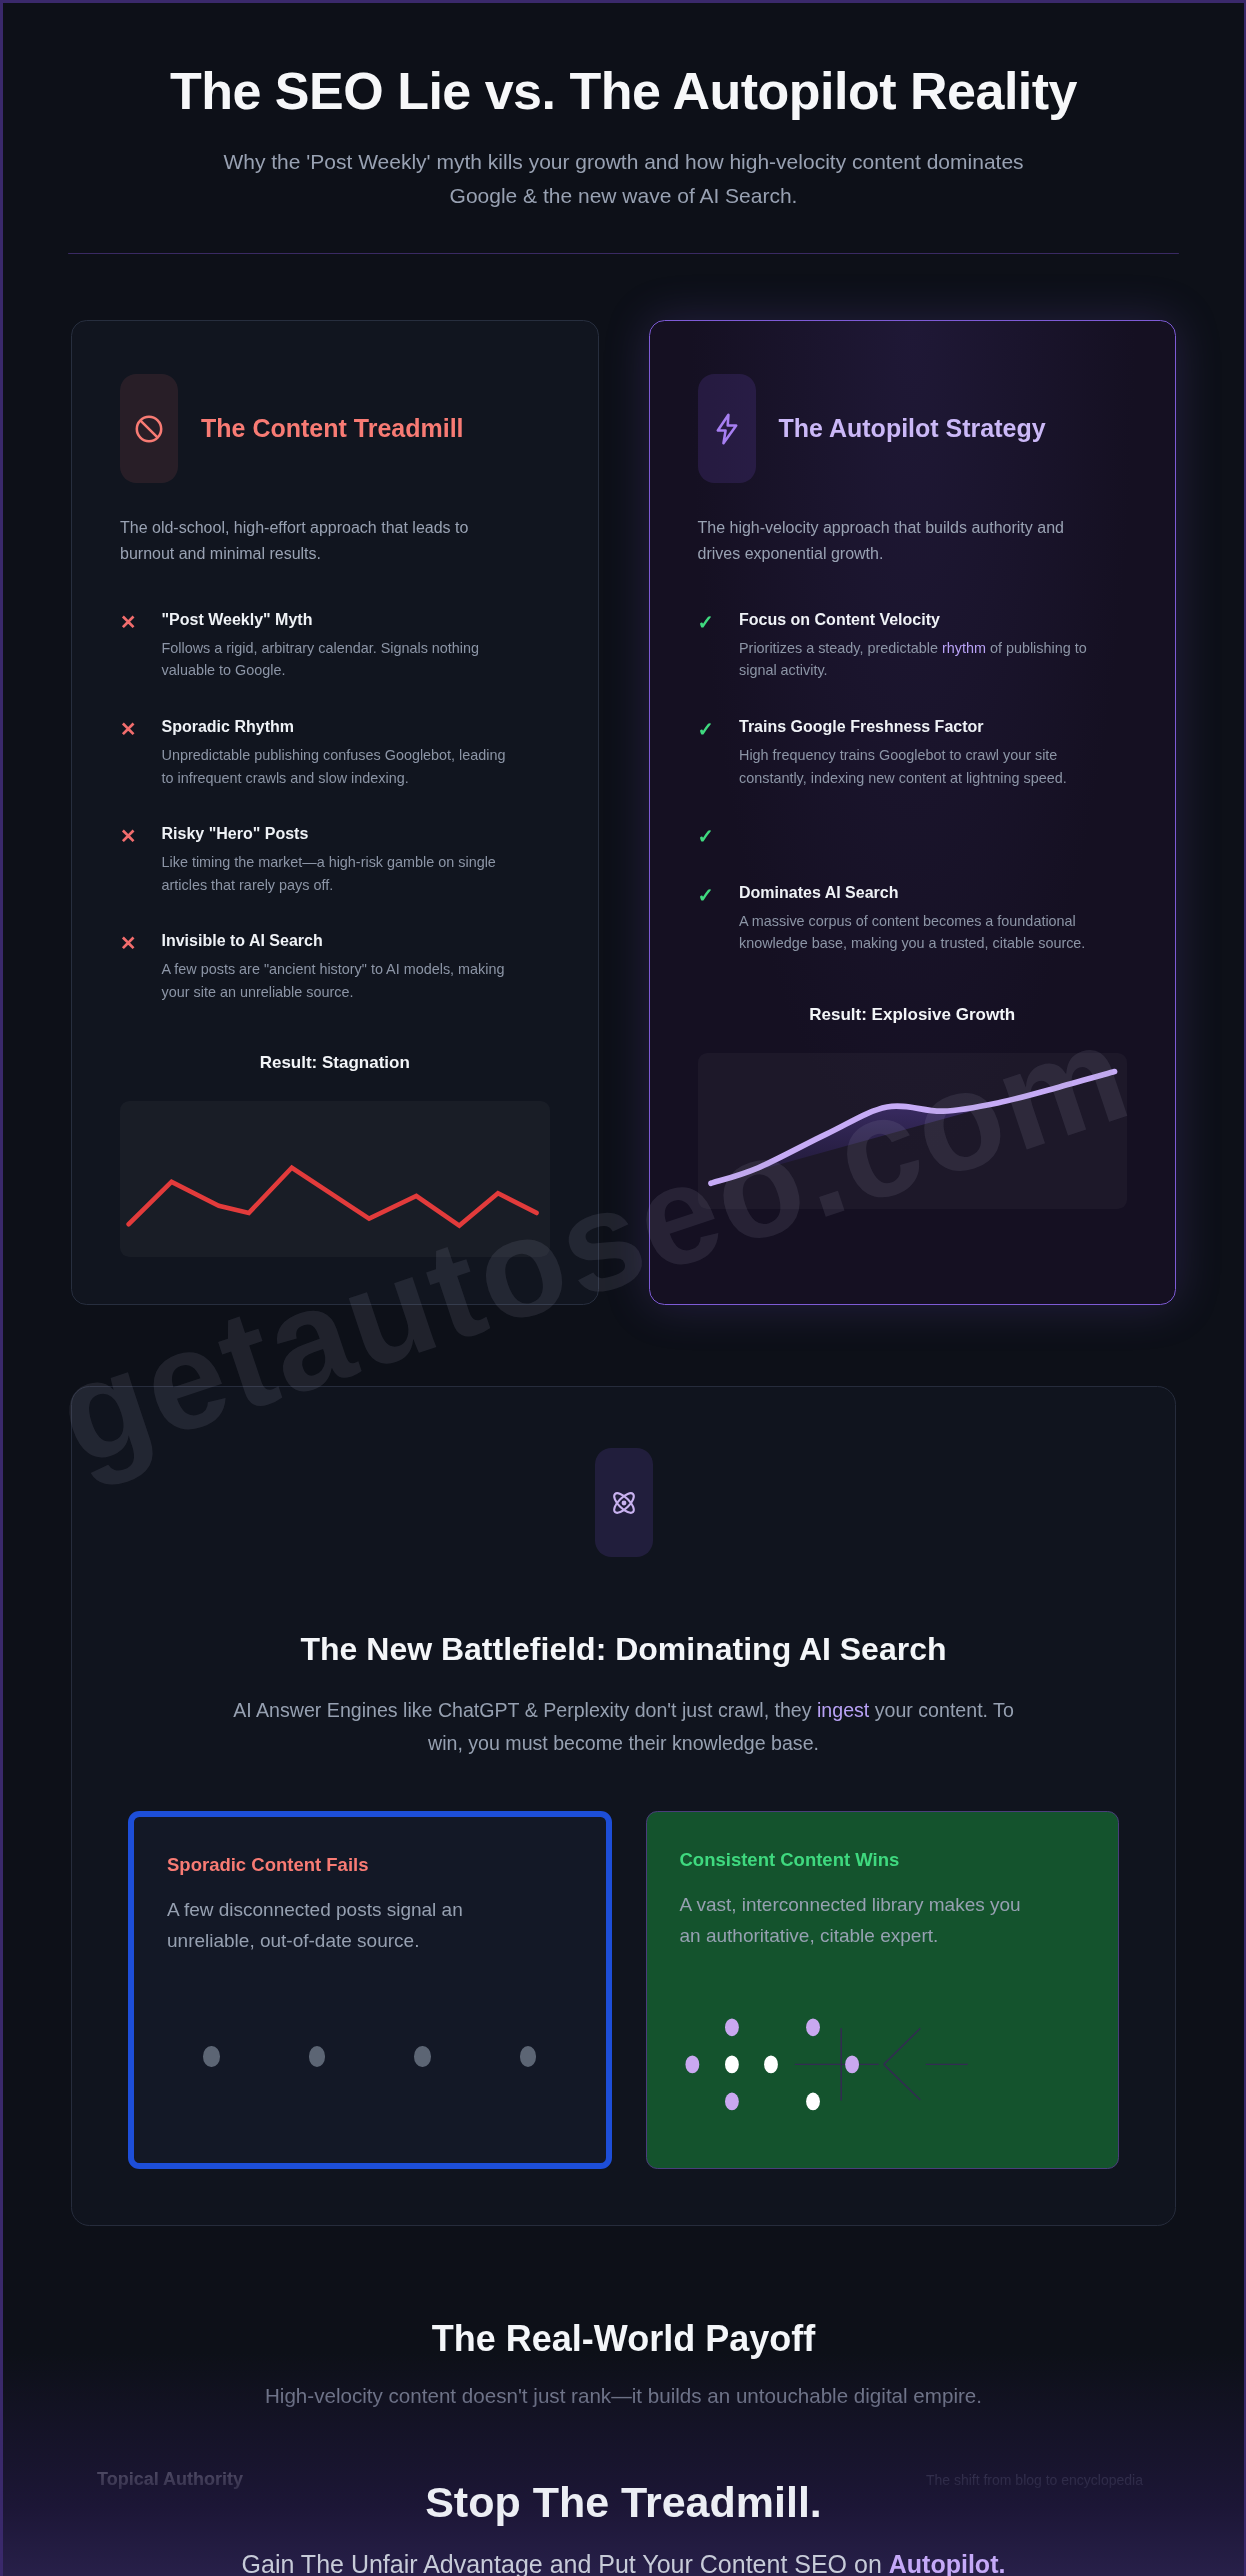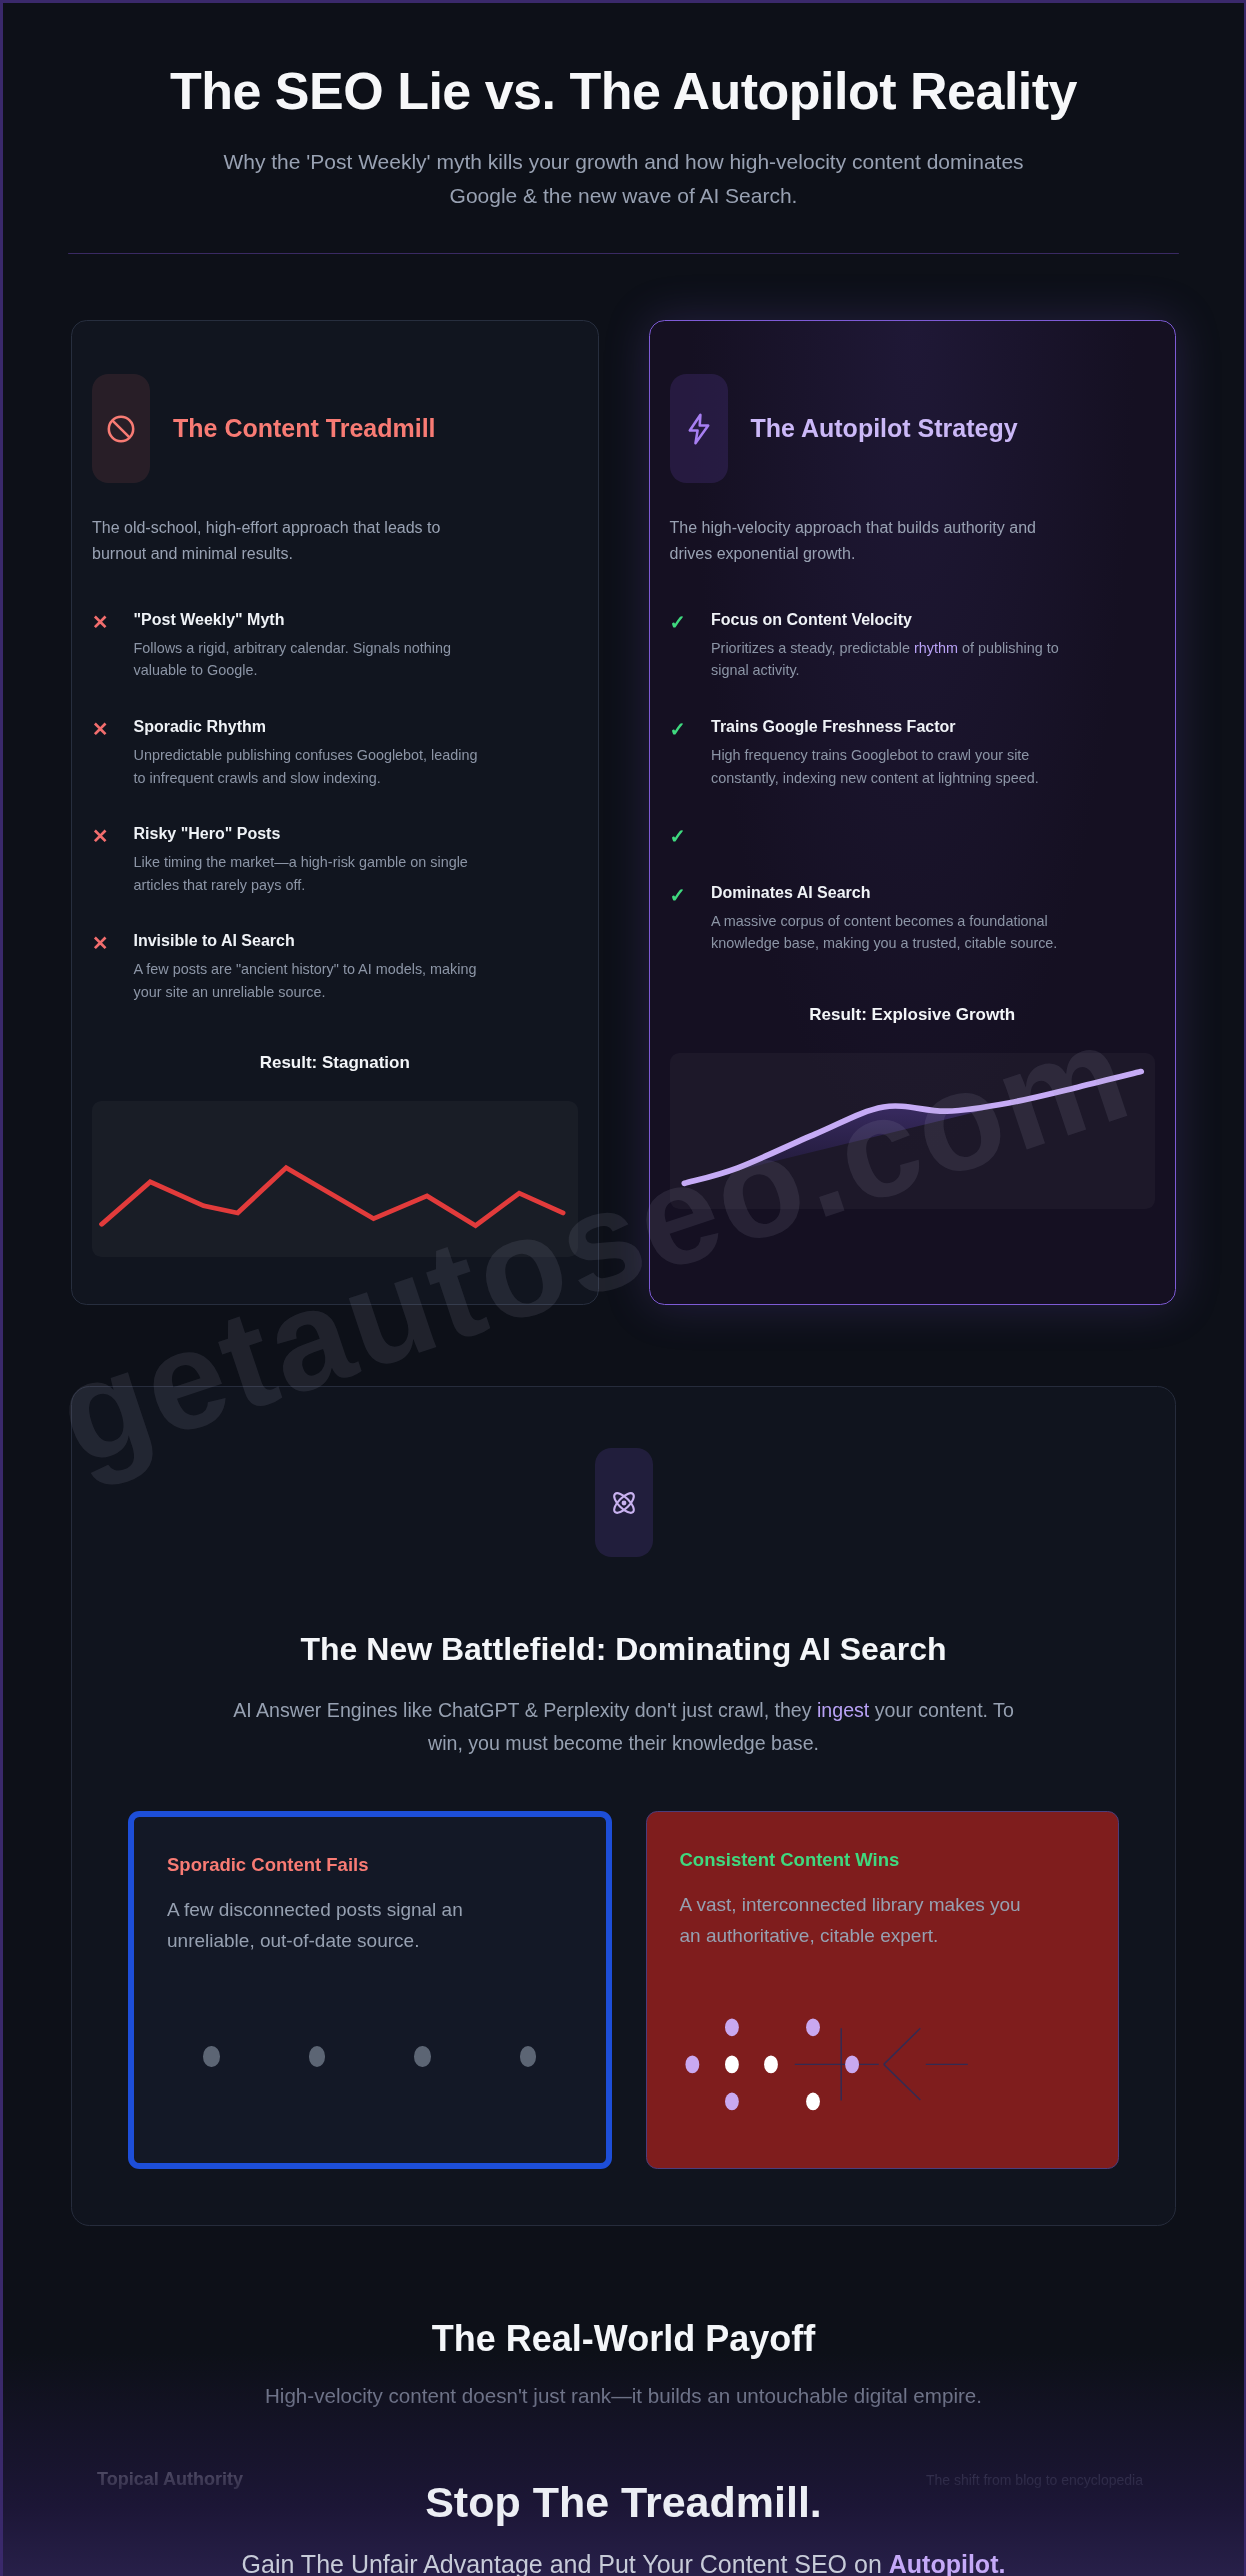--- a/index.html
+++ b/index.html
@@ -12,21 +12,21 @@
   }
 
   
   .header { padding-top:58px; text-align:center; }
   .page-title { font-size:52px; font-weight:800; line-height:1.16; color:#f6f7f9; max-width:917px; margin:0 auto; letter-spacing:-0.5px; }
   .page-subtitle { margin:24px auto 0; font-size:21px; line-height:1.6; color:#98a1b2; max-width:804px; }
   .divider { width:1111px; height:1.5px; background:#3a2a63; margin:40px auto 0; border-radius:1px; }
 
   
   .cards-row { display:flex; gap:50px; margin:66px 68px 0; }
-  .card { flex:1; border-radius:15.5px; padding:53px 20px 47px; }
+  .card { flex:1; border-radius:15.5px; padding:53px 48px 47px; }
   .red-card { background:#11151f; border:1px solid #272e3e; }
   .purple-card { background:radial-gradient(ellipse at 50% 0%, #1f1836 0%, #151022 60%); border:1.5px solid #7e5bd6; box-shadow:0 0 46px rgba(126,91,214,.22); }
   .card-head { display:flex; align-items:stretch; gap:23px; }
   .badge { width:58px; min-height:109px; border-radius:16.5px; display:flex; align-items:center; justify-content:center; flex:none; }
   .badge svg { width:34px; height:34px; }
   .red-badge { background:rgba(248,113,113,.10); }
   .purple-badge { background:rgba(139,92,246,.14); }
   .card-title { font-size:25px; font-weight:800; line-height:1.22; display:flex; align-items:center; }
   .red-title { color:#f87b74; }
   .lav-title { color:#cbb8f7; }
@@ -45,21 +45,21 @@
   .chart-panel svg { display:block; width:100%; height:100%; }
 
   
   .battlefield { margin:81px 68px 0; background:#10141e; border:1px solid #262c3c; border-radius:18.5px; padding:61px 56px 56px; text-align:center; }
   .bf-badge { margin:0 auto; }
   .bf-title { margin-top:74px; font-size:32px; font-weight:800; color:#f4f6f9; }
   .bf-sub { margin:26px auto 0; font-size:19.6px; line-height:1.66; color:#96a0b1; max-width:793px; }
   .sub-cards { display:flex; gap:34px; margin-top:52px; text-align:left; }
   .sub-card { flex:1; border-radius:11.3px; padding:37px 33px; }
   .fails { background:#131826; border:6px solid #1d4ed8; }
-  .wins  { background:#7f1d1d; border:1px solid #4a3d7c; }
+  .wins  { background:#14532d; border:1px solid #4a3d7c; }
   .sc-title { font-size:18.5px; font-weight:700; }
   .fails .sc-title { color:#f87b74; }
   .wins  .sc-title { color:#3fd97f; }
   .sc-desc { margin-top:19px; font-size:19px; line-height:1.6; color:#96a0b1; max-width:361px; }
   .fails-dots { display:flex; justify-content:space-between; padding:0 36px; margin-top:90px; }
   .gray-dot { width:16.5px; height:20.6px; border-radius:50%; background:#5c6574; }
   .wins-net { margin-top:25px; height:155px; }
   .wins-net svg { display:block; width:100%; height:100%; }
 
   

